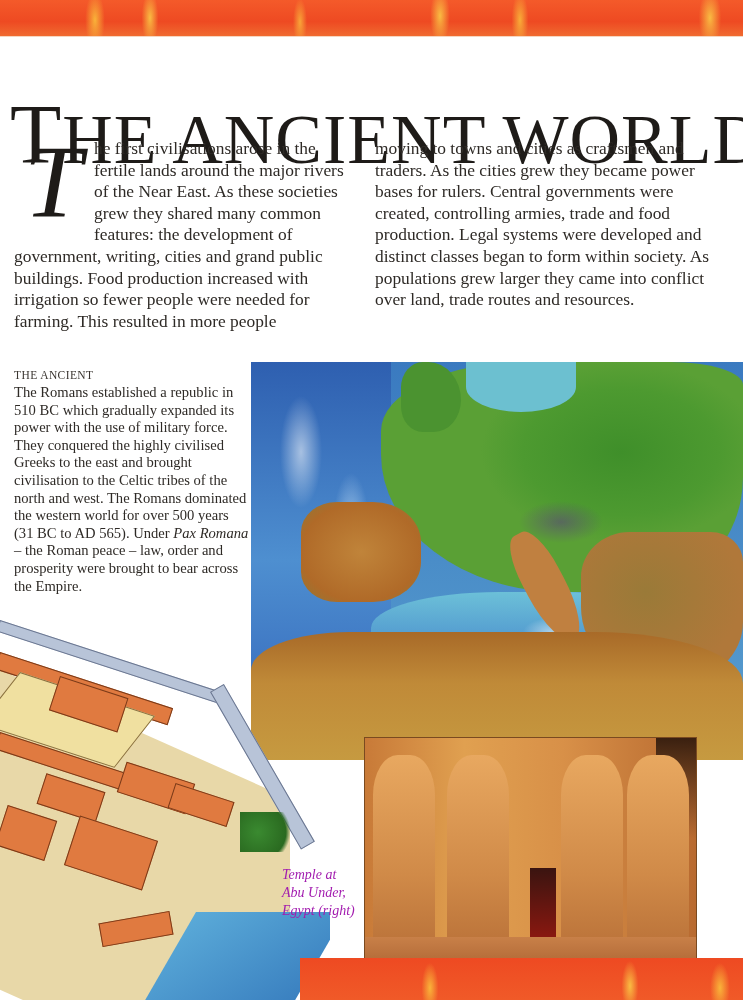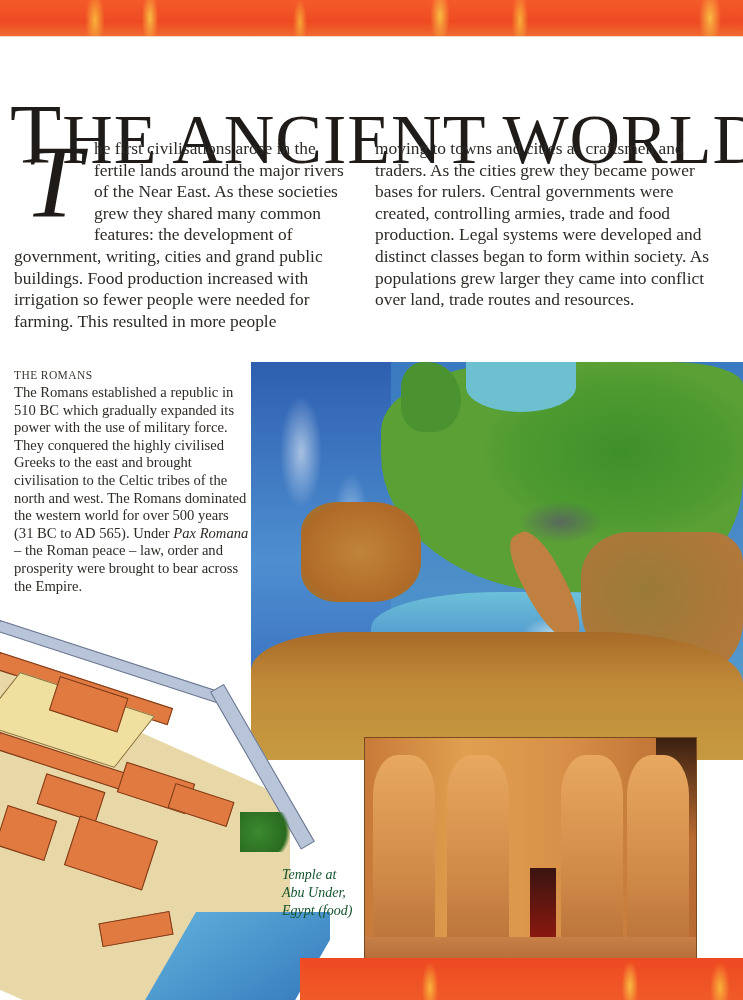--- a/index.html
+++ b/index.html
@@ -165,42 +165,42 @@
     background: linear-gradient(135deg, #5aaad8, #3a80c0);
     transform: skewX(-30deg);
   }
   .city .trees {
     position: absolute; left: 240px; top: 200px; width: 60px; height: 40px;
     background: radial-gradient(circle at 30% 50%, #3a8a30, #2a6a20 60%, rgba(0,0,0,0) 70%);
   }
   .caption {
     position: absolute; left: 282px; top: 866px; width: 80px;
     font-family: "Liberation Serif", "DejaVu Serif", serif; font-style: italic;
-    font-size: 14px; line-height: 18px; color: #14532d;
+    font-size: 14px; line-height: 18px; color: #a21caf;
   }
 </style>
 </head>
 <body>
 
 <div class="flame-top"></div>
 
 <h1 class="title"><span class="cap">T</span><span>HE ANCIENT WORLD</span></h1>
 
 <div class="intro">
   <div class="col col-left">
     <span class="dropcap">T</span>
     <p>he first civilisations arose in the fertile lands around the major rivers of the Near East. As these societies grew they shared many common features: the development of government, writing, cities and grand public buildings. Food production increased with irrigation so fewer people were needed for farming. This resulted in more people</p>
   </div>
   <div class="col col-right">
     <p>moving to towns and cities as craftsmen and traders. As the cities grew they became power bases for rulers. Central governments were created, controlling armies, trade and food production. Legal systems were developed and distinct classes began to form within society. As populations grew larger they came into conflict over land, trade routes and resources.</p>
   </div>
 </div>
 
 <div class="sidebar">
-  <div class="sidebar-heading">THE ROMANS</div>
+  <div class="sidebar-heading">THE ANCIENT</div>
   <div class="sidebar-body"><span>The Romans established a republic in 510 BC which gradually expanded its power with the use of military force. They conquered the highly civilised Greeks to the east and brought civilisation to the Celtic tribes of the north and west. The Romans dominated the western world for over 500 years (31 BC to AD 565). Under </span><em>Pax Romana</em><span> – the Roman peace – law, order and prosperity were brought to bear across the Empire.</span></div>
 </div>
 
 <div class="map" role="img" aria-label="relief map of Europe and the Mediterranean">
   <div class="ocean-atl"></div>
   <div class="land-eu"></div>
   <div class="sea-north"></div>
   <div class="uk"></div>
   <div class="medsea"></div>
   <div class="iberia"></div>
@@ -233,16 +233,16 @@
   <div class="statue s2"></div>
   <div class="statue s3"></div>
   <div class="statue s4"></div>
   <div class="door"></div>
   <div class="base"></div>
 </div>
 
 <div class="caption">
   <div>Temple at</div>
   <div>Abu Under,</div>
-  <div>Egypt (food)</div>
+  <div>Egypt (right)</div>
 </div>
 
 <div class="flame-bottom"></div>
 
 </body></html>

